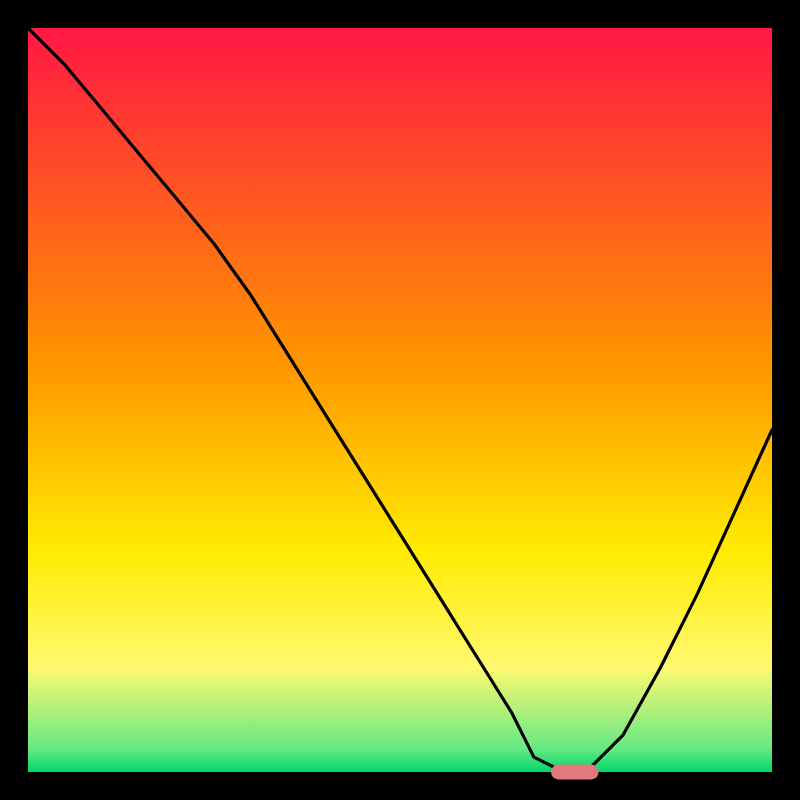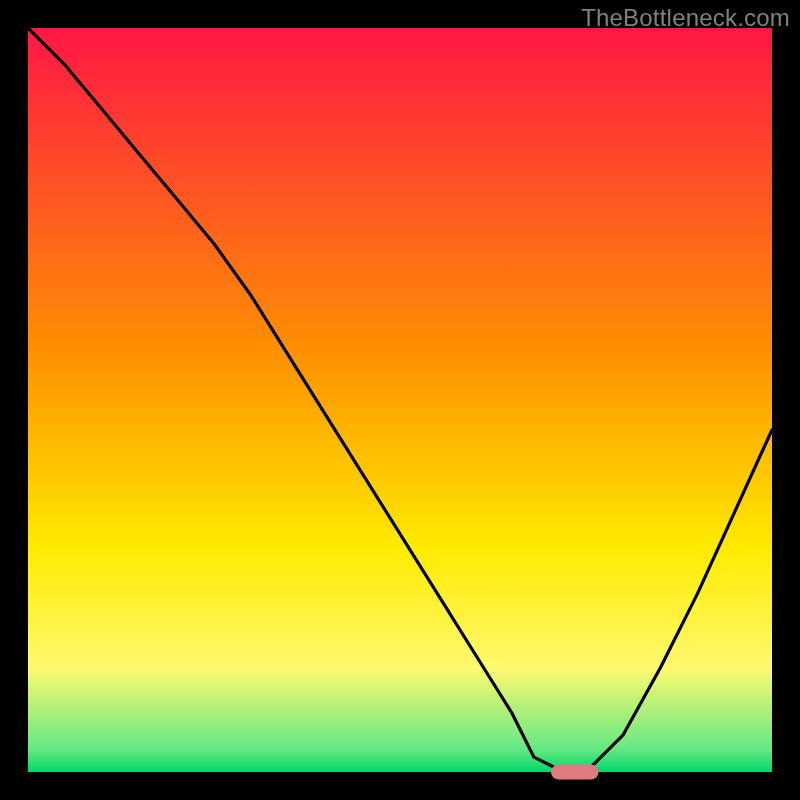--- a/index.html
+++ b/index.html
@@ -28,21 +28,20 @@
   .chart {
     position: absolute;
     left: 0;
     top: 0;
   }
 </style>
 </head>
 <body>
 
 <div class="wrap">
-  <div class="watermark">TheBottleneck.com</div>
   <svg class="chart" width="800" height="800" viewBox="0 0 800 800">
     <defs>
       <linearGradient id="bg-grad" x1="0" y1="0" x2="0" y2="1">
           <stop offset="0.0%" stop-color="#ff1744"></stop>
           <stop offset="45.0%" stop-color="#ff9500"></stop>
           <stop offset="70.0%" stop-color="#ffeb00"></stop>
           <stop offset="86.0%" stop-color="#fff970"></stop>
           <stop offset="97.0%" stop-color="#63e884"></stop>
           <stop offset="100.0%" stop-color="#00d768"></stop>
         </linearGradient>

